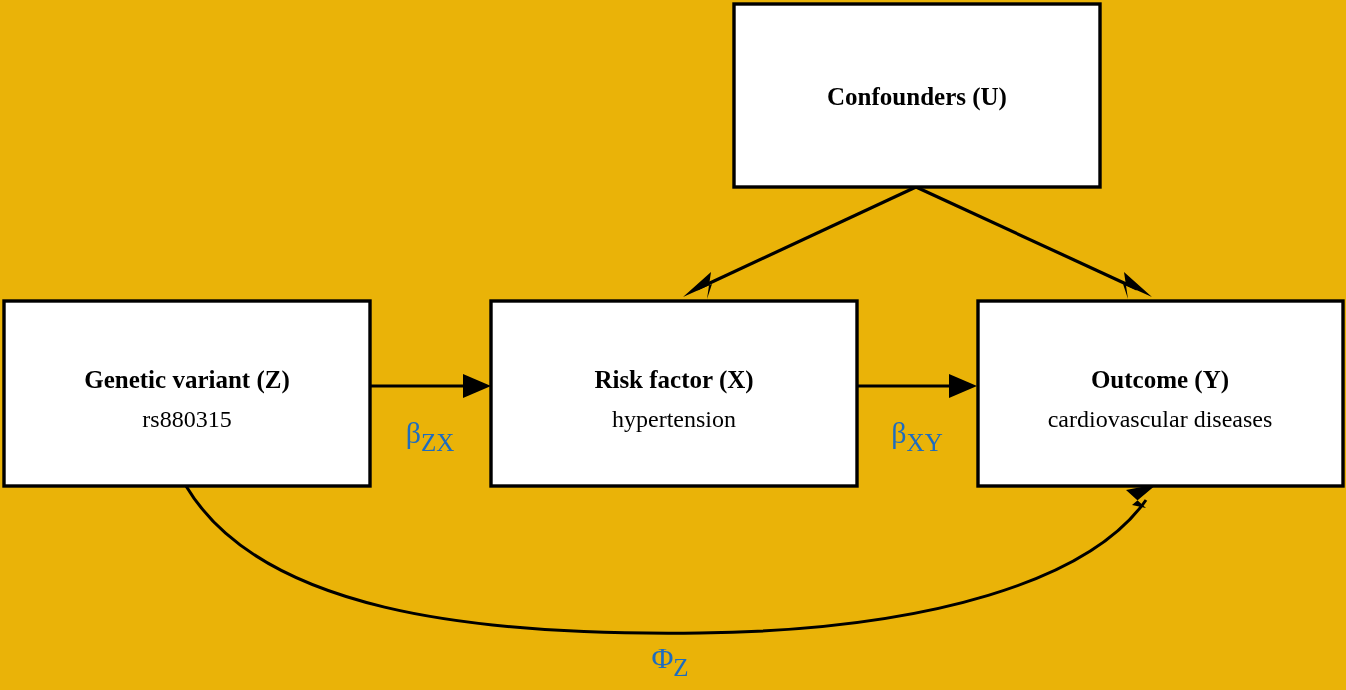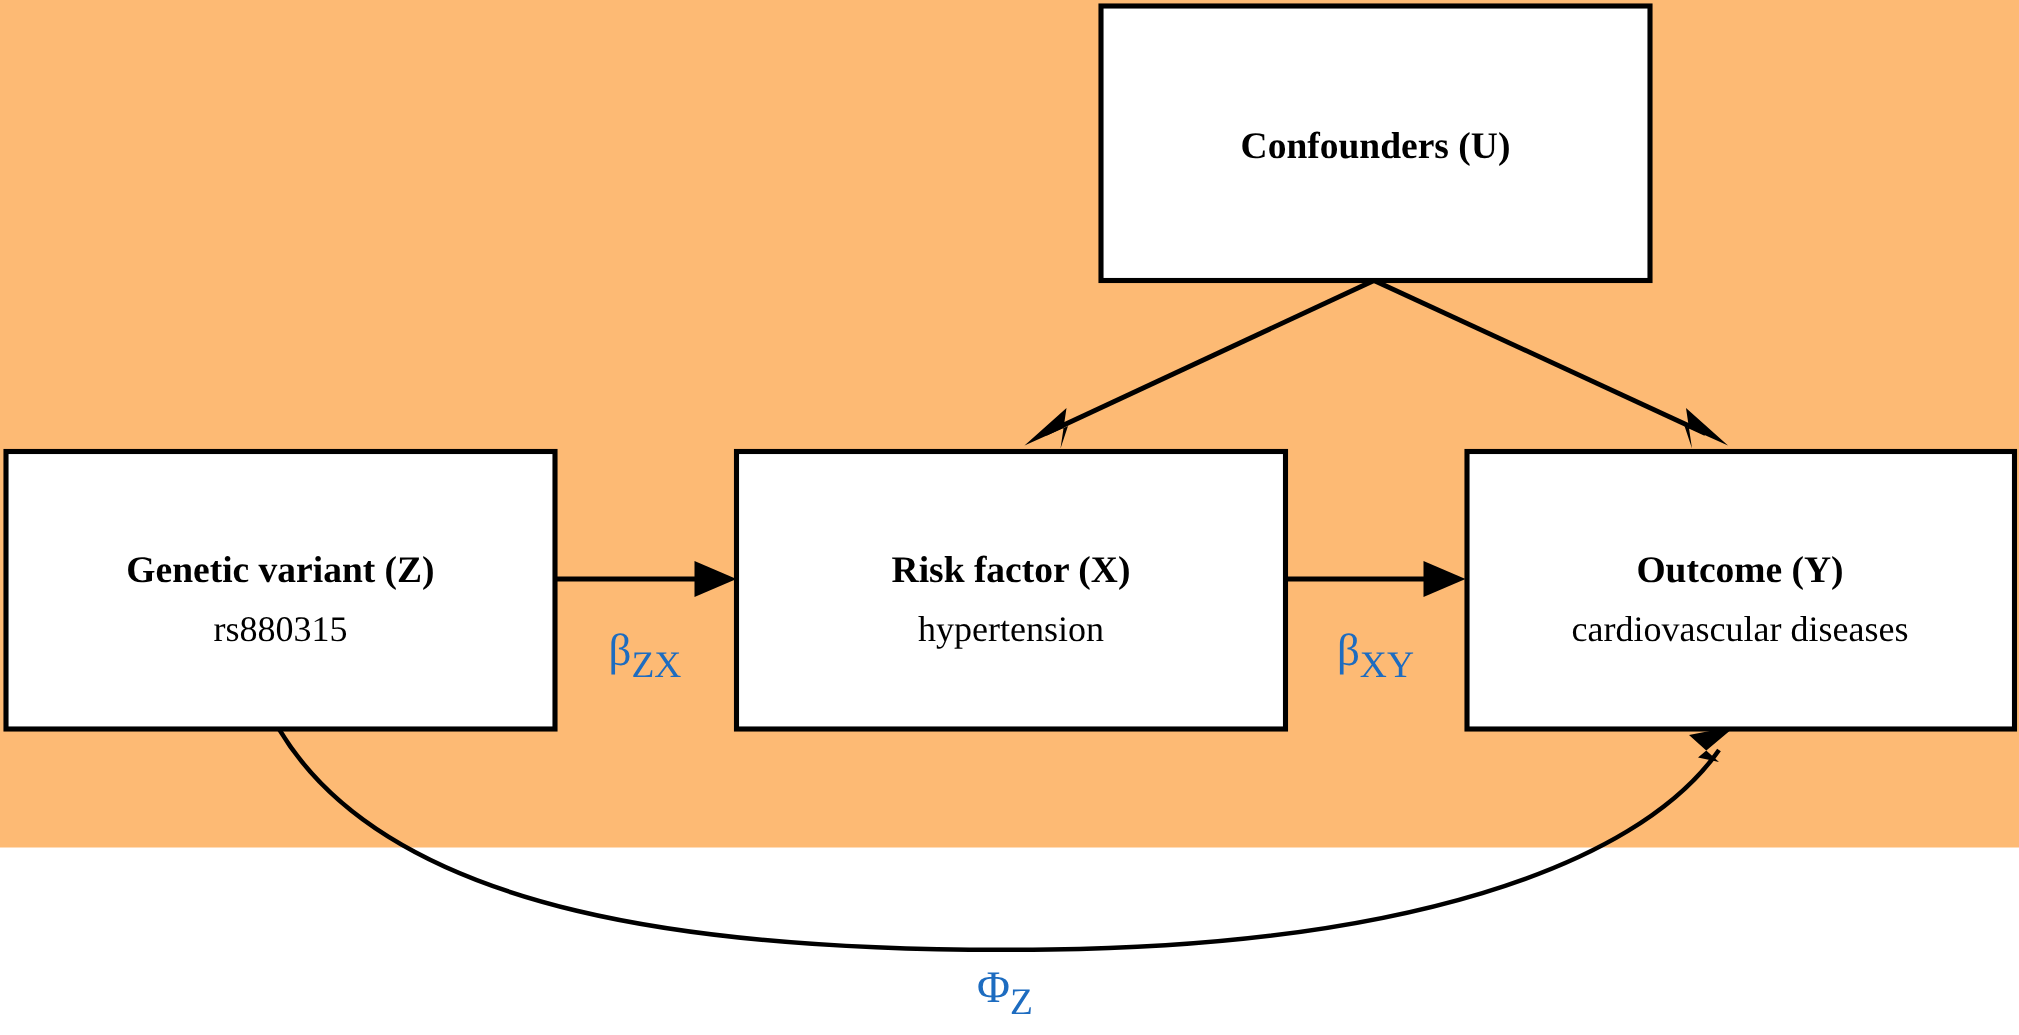--- a/index.html
+++ b/index.html
@@ -10,22 +10,22 @@
   }
   body {
     width: 1346px;
     height: 690px;
     overflow: hidden;
     font-family: "Liberation Serif", "DejaVu Serif", serif;
   }
   #diagram-root {
     position: relative;
     width: 1346px;
-    height: 565px;
-    background: #fdba74;
+    height: 690px;
+    background: #eab308;
   }
   svg.canvas {
     position: absolute;
     top: 0;
     left: 0;
     width: 1346px;
     height: 690px;
   }
   .box-rect {
     fill: #ffffff;

